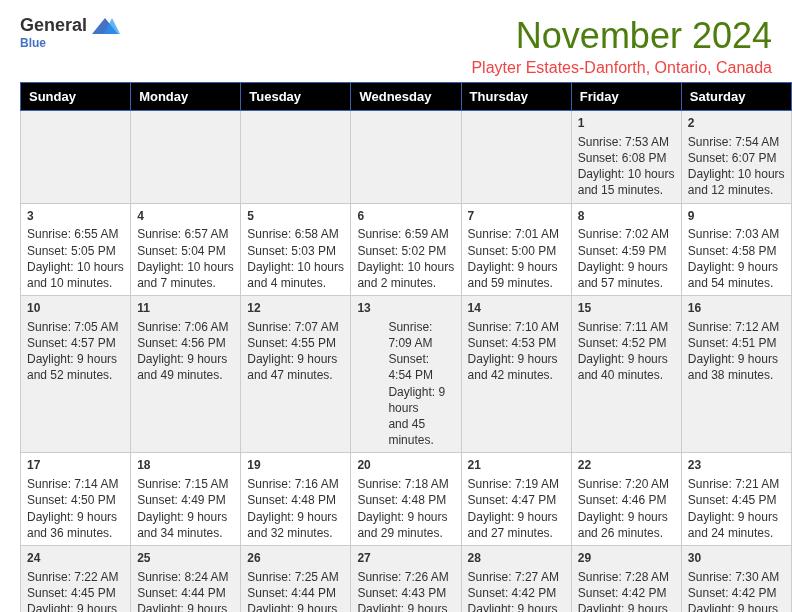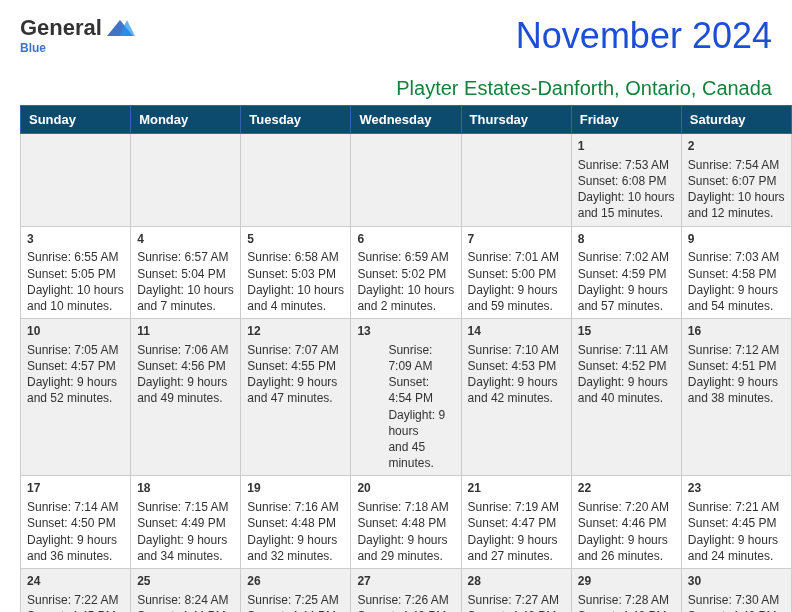--- a/index.html
+++ b/index.html
@@ -1,33 +1,33 @@
 <!DOCTYPE html>
 <html><head>
   <meta charset="utf-8">
   <style>
     * { box-sizing: border-box; margin: 0; padding: 0; }
     body { font-family: Arial, sans-serif; background: #fff; width: 792px; min-height: 612px; }
     
     .header { display: flex; align-items: flex-start; padding: 15px 20px 5px 20px; }
     .logo { display: flex; flex-direction: column; align-items: flex-start; margin-right: auto; }
     .logo-text { display: flex; align-items: center; }
-    .logo-general { font-size: 22px; font-weight: bold; color: #333; }
+    .logo-general { font-size: 18px; font-weight: bold; color: #333; }
     .logo-blue { font-size: 12px; font-weight: bold; color: #4472C4; }
     .logo-icon { width: 30px; height: 20px; margin-left: 3px; }
     
     .title-section { text-align: right; }
-    .month-title { font-size: 36px; font-weight: normal; color: #1d4ed8; }
-    .location-title { font-size: 20px; color: #15803d; margin-top: 20px; }
+    .month-title { font-size: 36px; font-weight: normal; color: #4d7c0f; }
+    .location-title { font-size: 16px; color: #ef4444; margin-top: 2px; }
     
     .calendar { width: 100%; border-collapse: collapse; margin: 0 10px; }
     .calendar-wrapper { padding: 0 10px 10px 10px; }
     
     .calendar th {
-      background-color: #0c4a6e;
+      background-color: #000000;
       color: white;
       text-align: left;
       padding: 6px 8px;
       font-size: 13px;
       font-weight: bold;
       border: 1px solid #3561b0;
     }
     
     .calendar td {
       border: 1px solid #ccc;

